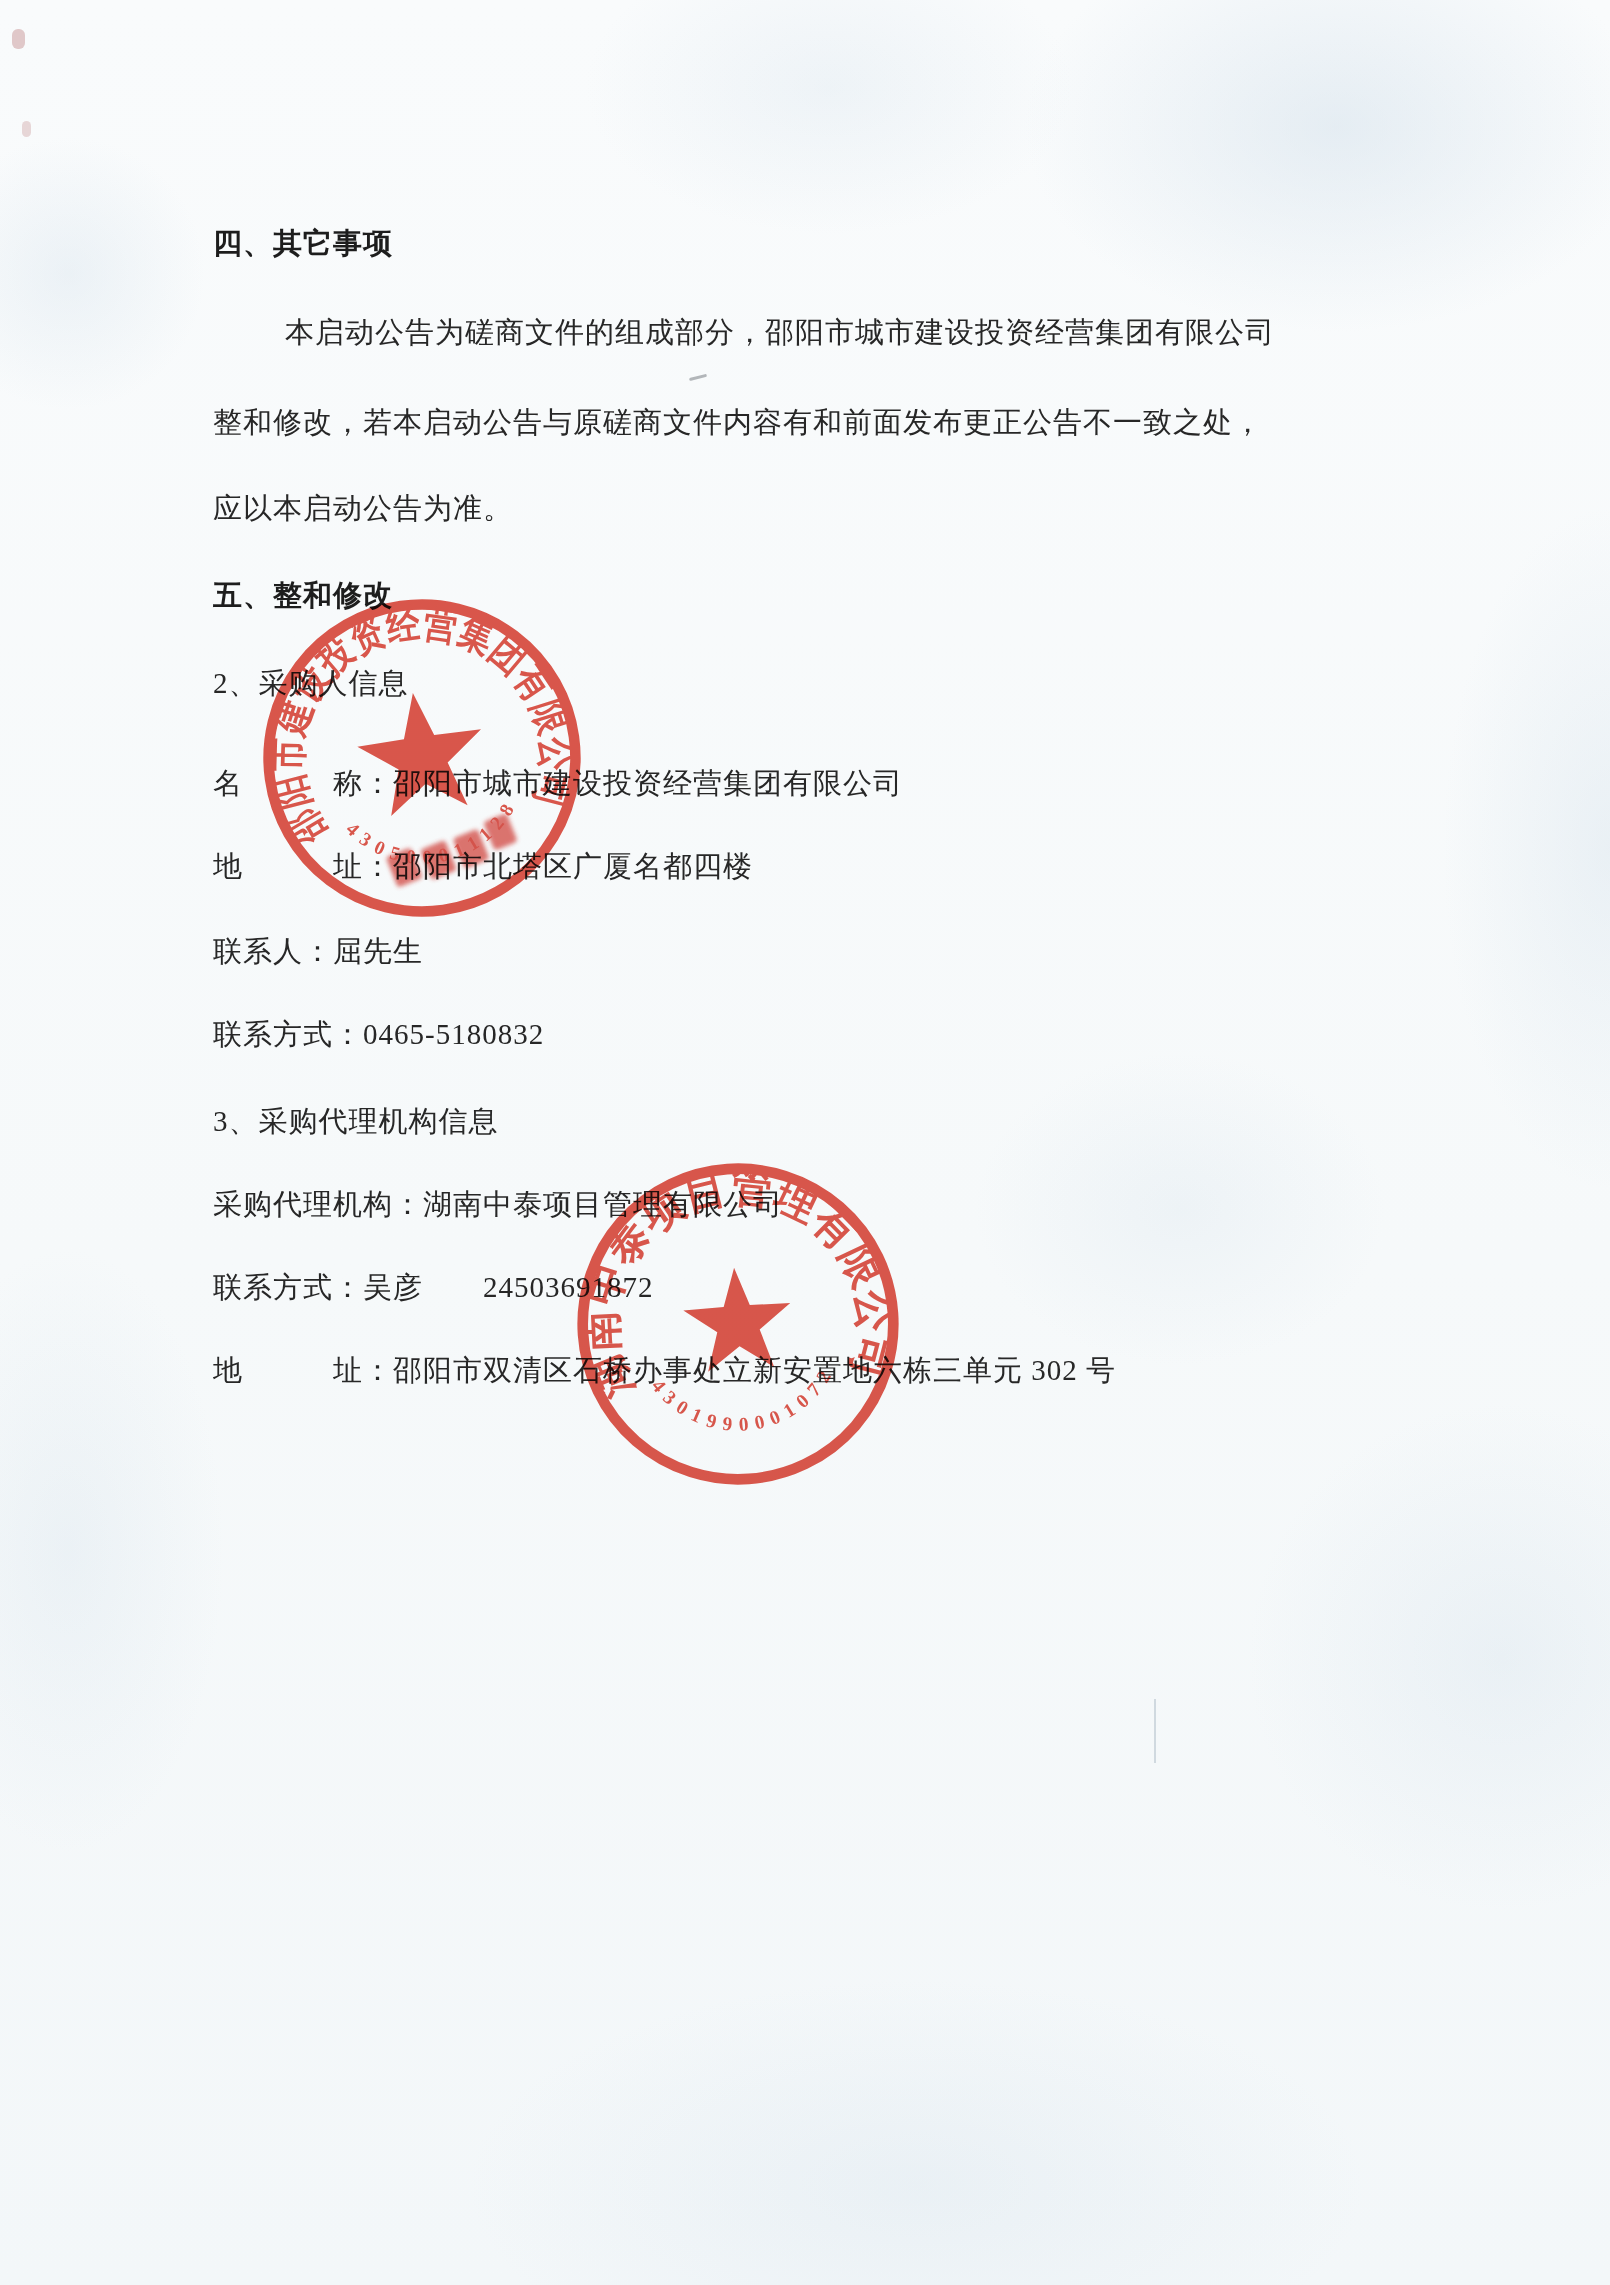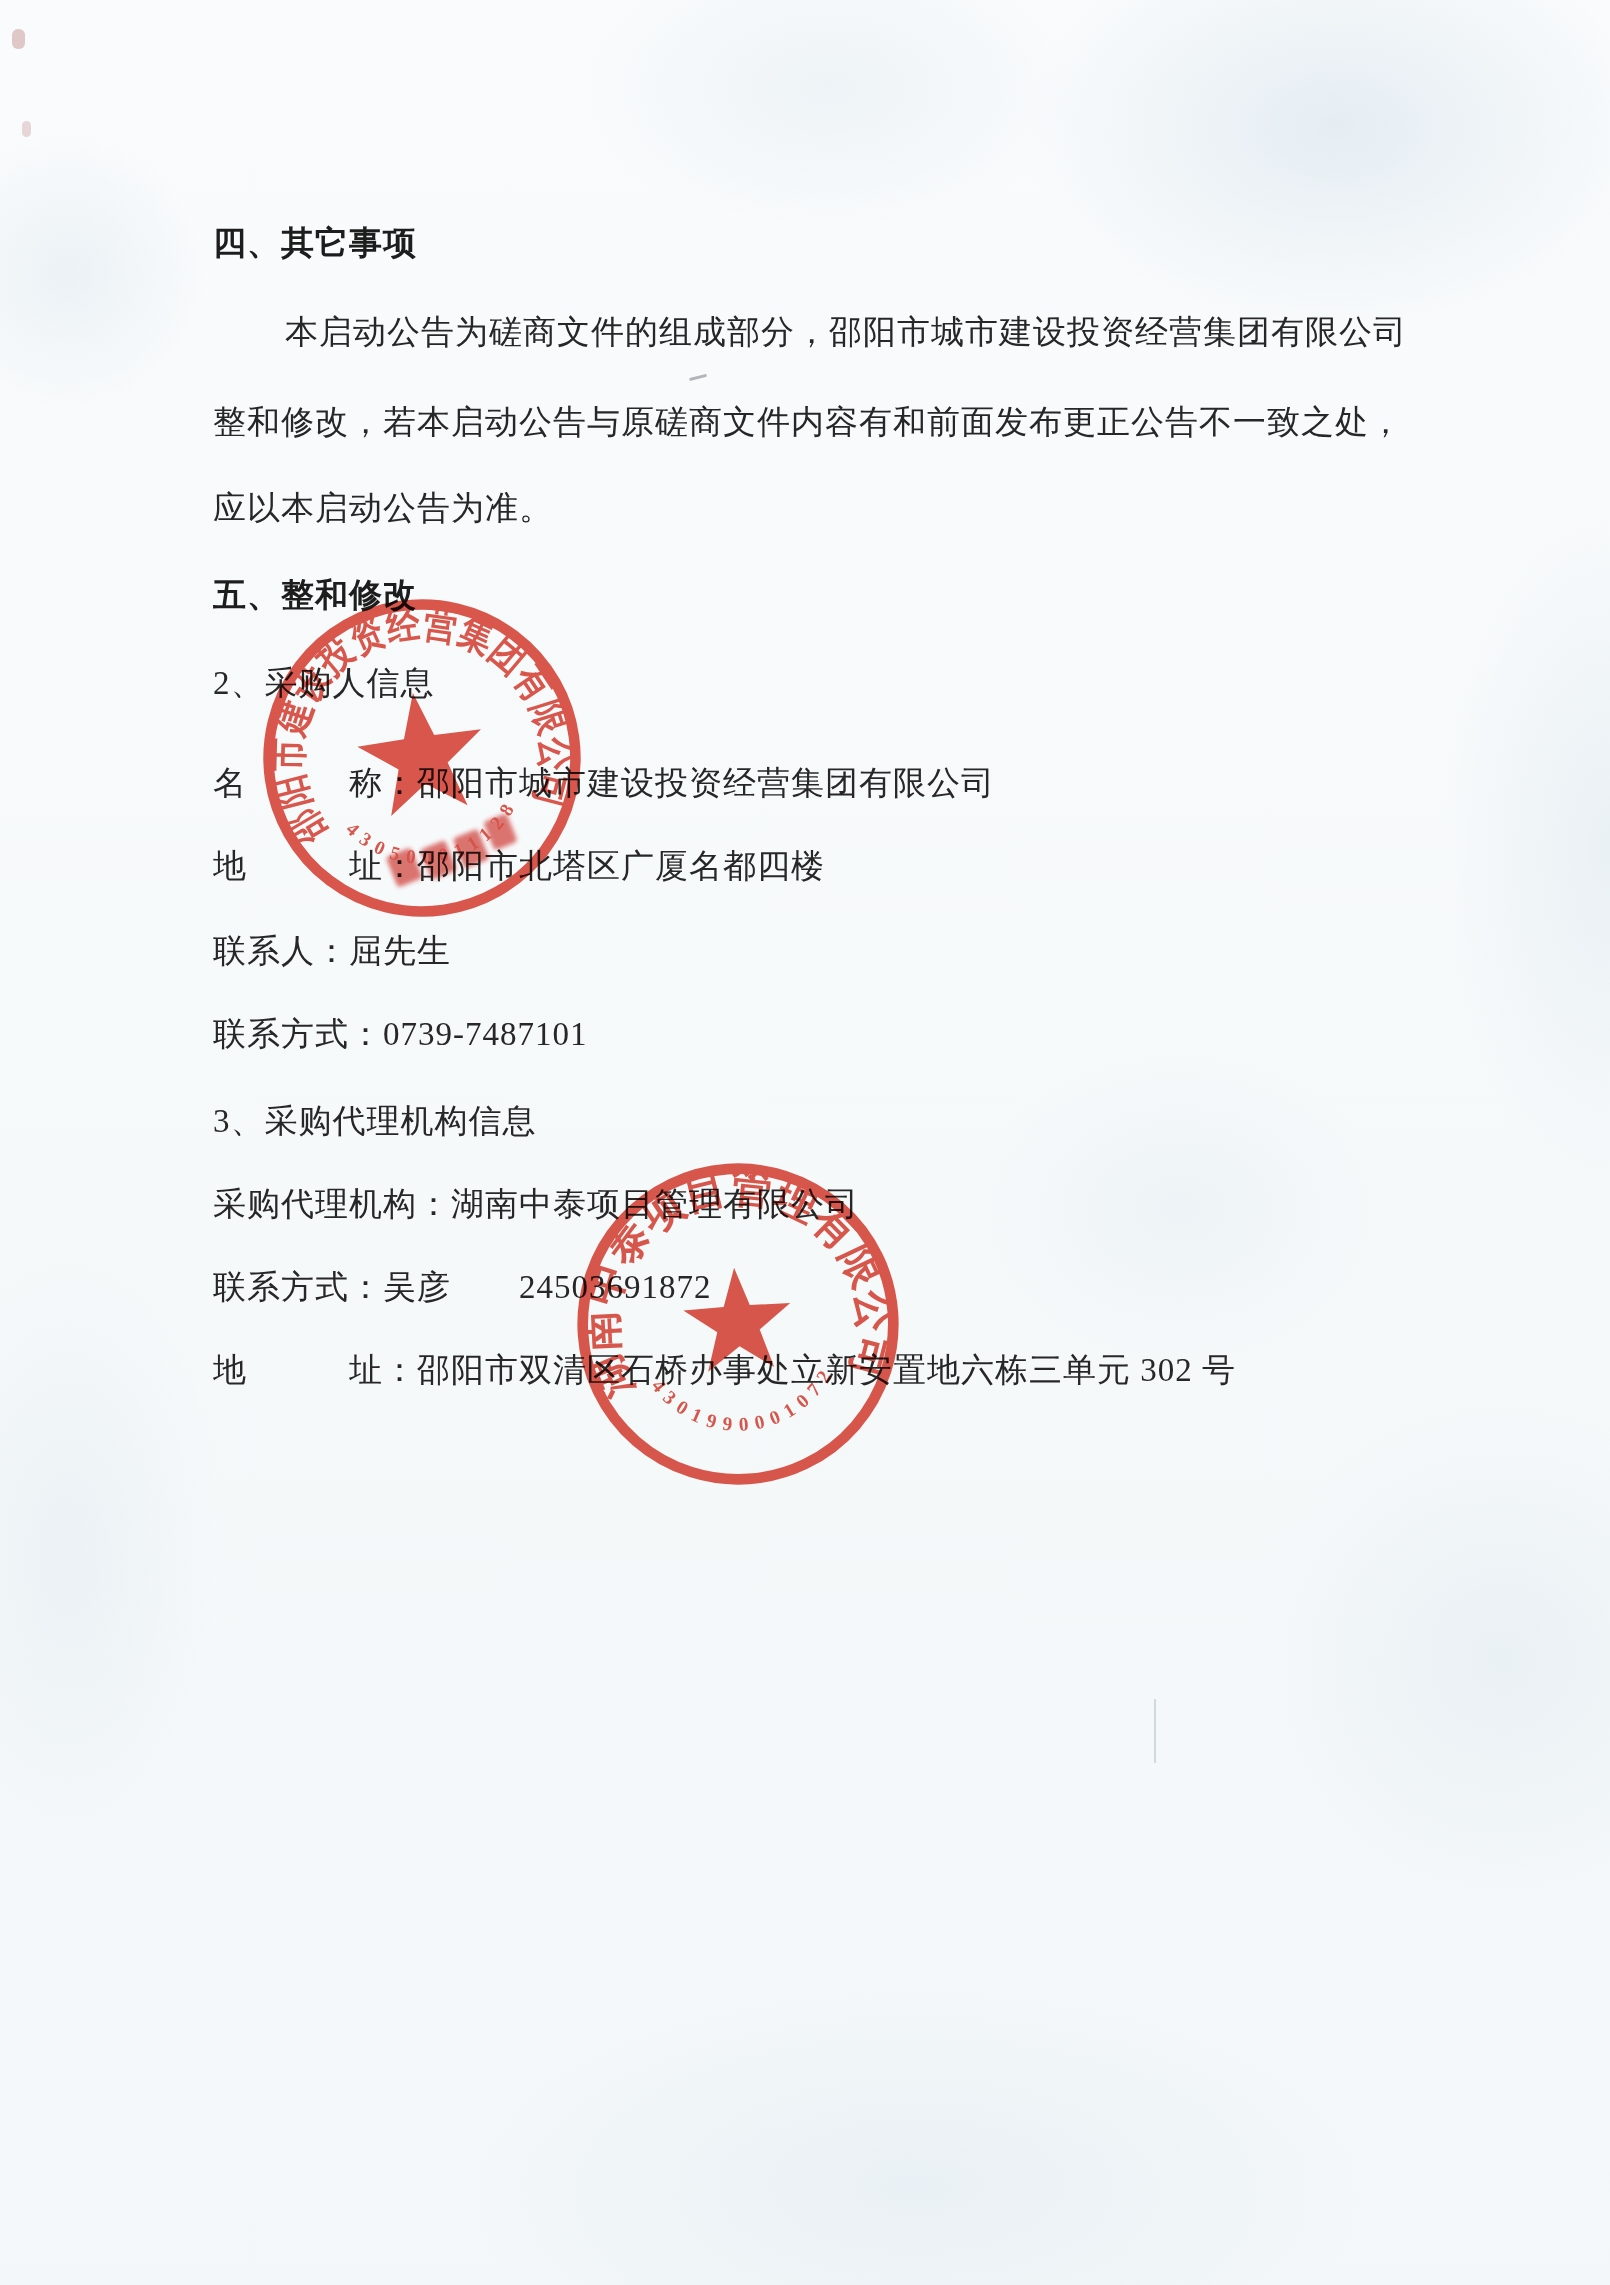--- a/index.html
+++ b/index.html
@@ -7,21 +7,21 @@
     position:relative;
     width:1610px;height:2285px;
     background:linear-gradient(180deg,#f9fbfc 0%,#f6f9fa 55%,#f3f7f9 100%);
     overflow:hidden;
     font-family:"Liberation Serif","DejaVu Serif",serif;
     color:#262626;
   }
   .blob{position:absolute;border-radius:50%;pointer-events:none;}
   .line{
     position:absolute;
-    font-size:33px;
+    font-size:29px;
     line-height:41px;
     letter-spacing:1px;
     white-space:pre;
     color:#272727;
   }
   .heading{font-weight:700;color:#1d1d1d;}
   .seal{position:absolute;mix-blend-mode:multiply;opacity:0.92;}
   .seal text{font-family:"Liberation Serif","DejaVu Serif",serif;}
   .artifact{position:absolute;pointer-events:none;}
 </style>
@@ -49,21 +49,21 @@
   <div class="line" style="left:285px;top:312px;">本启动公告为磋商文件的组成部分，邵阳市城市建设投资经营集团有限公司</div>
   <div class="line" style="left:213px;top:402px;">整和修改，若本启动公告与原磋商文件内容有和前面发布更正公告不一致之处，</div>
   <div class="line" style="left:213px;top:488px;">应以本启动公告为准。</div>
 
   <div class="line heading" style="left:213px;top:575px;">五、整和修改</div>
 
   <div class="line" style="left:213px;top:663px;">2、采购人信息</div>
   <div class="line" style="left:213px;top:763px;">名　　　称：邵阳市城市建设投资经营集团有限公司</div>
   <div class="line" style="left:213px;top:846px;">地　　　址：邵阳市北塔区广厦名都四楼</div>
   <div class="line" style="left:213px;top:931px;">联系人：屈先生</div>
-  <div class="line" style="left:213px;top:1014px;">联系方式：0739-7487101</div>
+  <div class="line" style="left:213px;top:1014px;">联系方式：0465-5180832</div>
 
   <div class="line" style="left:213px;top:1101px;">3、采购代理机构信息</div>
   <div class="line" style="left:213px;top:1184px;">采购代理机构：湖南中泰项目管理有限公司</div>
   <div class="line" style="left:213px;top:1267px;">联系方式：吴彦　　24503691872</div>
   <div class="line" style="left:213px;top:1350px;">地　　　址：邵阳市双清区石桥办事处立新安置地六栋三单元 302 号</div>
 
   <svg class="seal" style="left:259px;top:595px;transform:rotate(-8deg);" width="326" height="326" viewBox="0 0 340 340">
     <defs>
       <path id="arc-buyer-top" d="M 63.2 236.8 A 126 126 0 1 1 276.8 236.8" fill="none"></path>
       <path id="arc-buyer-bottom" d="M 74.7 225 A 110 110 0 0 0 265.3 225" fill="none"></path>

